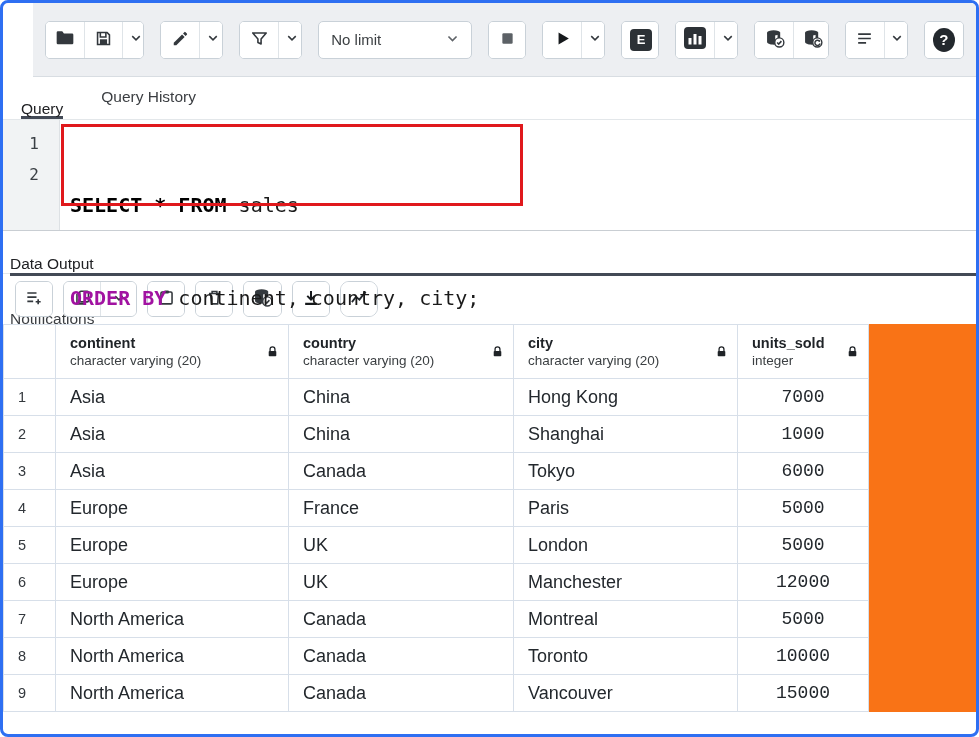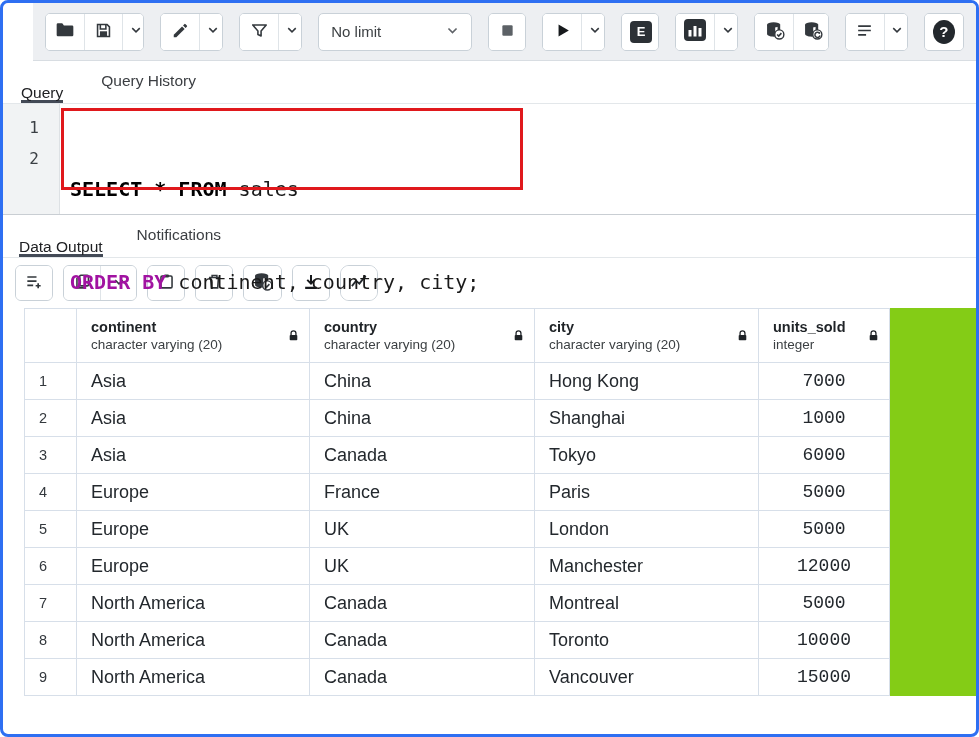--- a/index.html
+++ b/index.html
@@ -10,21 +10,21 @@
     position: relative;
     width: 979px; height: 737px;
     border: 3px solid #2e6ff2;
     border-radius: 8px;
     background: #fff;
     overflow: hidden;
   }
 
   
   .toolbar {
-    height: 58px;
+    height: 74px;
     background: #edeff2;
     border-bottom: 1px solid #d8dde2;
     display: flex;
     align-items: center;
     gap: 16px;
     padding: 0 12px;
     margin-left: 30px;
   }
   .btn-group {
     display: flex;
@@ -114,21 +114,21 @@
   .result-toolbar {
     height: 50px;
     display: flex; align-items: center; gap: 10px;
     padding: 0 12px;
     background: #fff;
   }
   .result-toolbar .btn-group { height: 36px; border-radius: 6px; }
   .result-toolbar .tb-btn { min-width: 36px; }
 
   
-  .grid-wrap { background: #84cc16; margin-left: 21px; }
+  .grid-wrap { background: #f97316; }
   table.grid { border-collapse: collapse; table-layout: fixed; }
   table.grid th, table.grid td { border: 1px solid #d7dfe9; }
   th.col-head {
     position: relative;
     height: 54px;
     padding: 6px 28px 6px 14px;
     text-align: left;
     vertical-align: middle;
     background: #fff;
     cursor: pointer;
@@ -346,21 +346,21 @@
     </div>
     <div class="code">
       <div class="code-line"><span class="kw" style="color:#000000">SELECT * FROM</span><span> sales</span></div>
       <div class="code-line"><span class="kw" style="color:#a112a1">ORDER BY</span><span> continent, country, city;</span></div>
     </div>
     <div class="annotation-box"></div>
   </div>
 
   <div class="splitter"></div>
 
-  <div class="tabbar" style="padding-left:16px; gap:34px;">
+  <div class="tabbar" style="padding-left:7px; gap:34px;flex-direction:column;">
     <div class="tab active">Data Output</div>
     <div class="tab">Notifications</div>
   </div>
 
   <div class="result-toolbar">
     <div class="btn-group">
       <button class="tb-btn">
         <span>
           <svg viewBox="0 0 24 24" width="20" height="20">
               <path d="M4 6h11M4 11h11M4 16h7" stroke="#33383d" stroke-width="2"></path>

